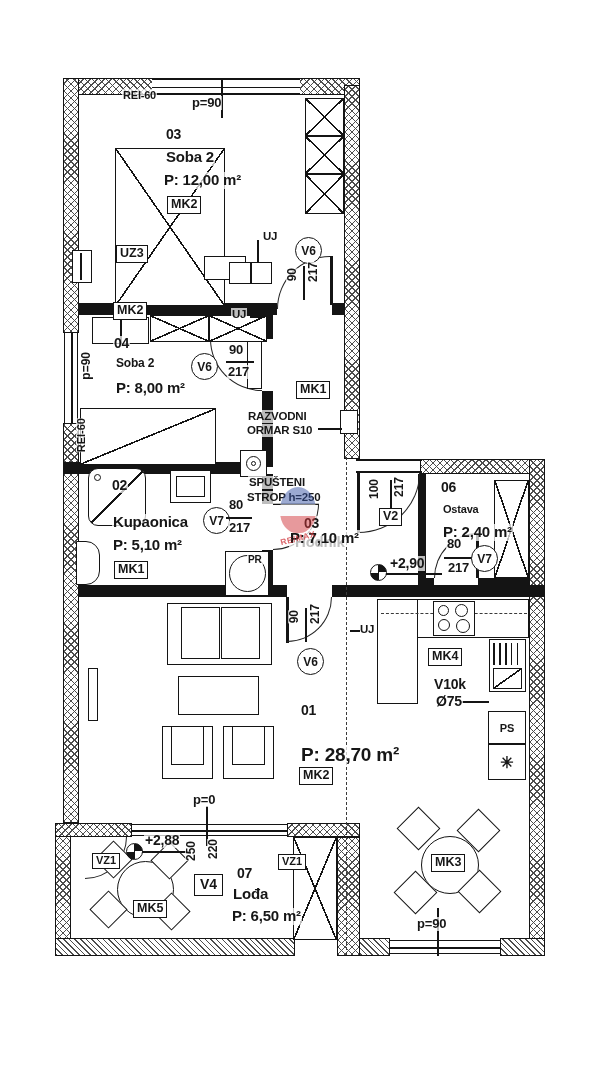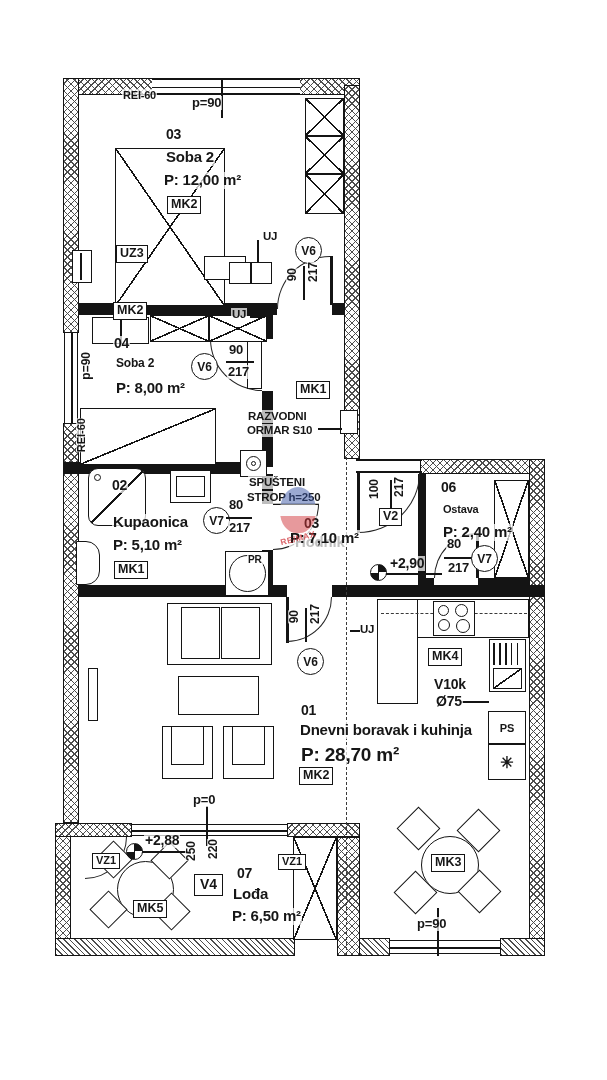--- a/index.html
+++ b/index.html
@@ -253,21 +253,20 @@
   <span class="el lbl sm" style="left:359px;top:623px">UJ</span>
   <div class="el ln" style="left:350px;top:630px;width:10px;height:2px"></div>
   <div class="el circ" style="left:297px;top:648px;width:27px;height:27px">V6</div>
   <span class="el vert" style="left:288px;top:610px">90</span>
   <div class="el ln" style="left:305px;top:608px;width:2px;height:34px"></div>
   <span class="el vert" style="left:309px;top:604px">217</span>
   <span class="el bx" style="left:428px;top:648px">MK4</span>
   <span class="el lbl" style="left:433px;top:677px">V10k</span>
   <span class="el lbl" style="left:435px;top:694px">Ø75</span>
   <span class="el lbl" style="left:300px;top:703px">01</span>
-  <span class="el lbl" style="left:299px;top:722px;font-size:15px">Dnevni boravak i kuhinja</span>
   <span class="el lbl" style="left:300px;top:745px;font-size:19px">P: 28,70 m²</span>
   <span class="el bx" style="left:299px;top:767px">MK2</span>
   <span class="el lbl md" style="left:192px;top:793px">p=0</span>
   <span class="el lbl md" style="left:416px;top:917px">p=90</span>
   <span class="el bx" style="left:431px;top:854px">MK3</span>
 
   <span class="el bx" style="left:92px;top:853px;font-size:11px">VZ1</span>
   <span class="el lbl" style="left:144px;top:833px">+2,88</span>
   <span class="el vert" style="left:185px;top:841px">250</span>
   <span class="el vert" style="left:207px;top:839px">220</span>

